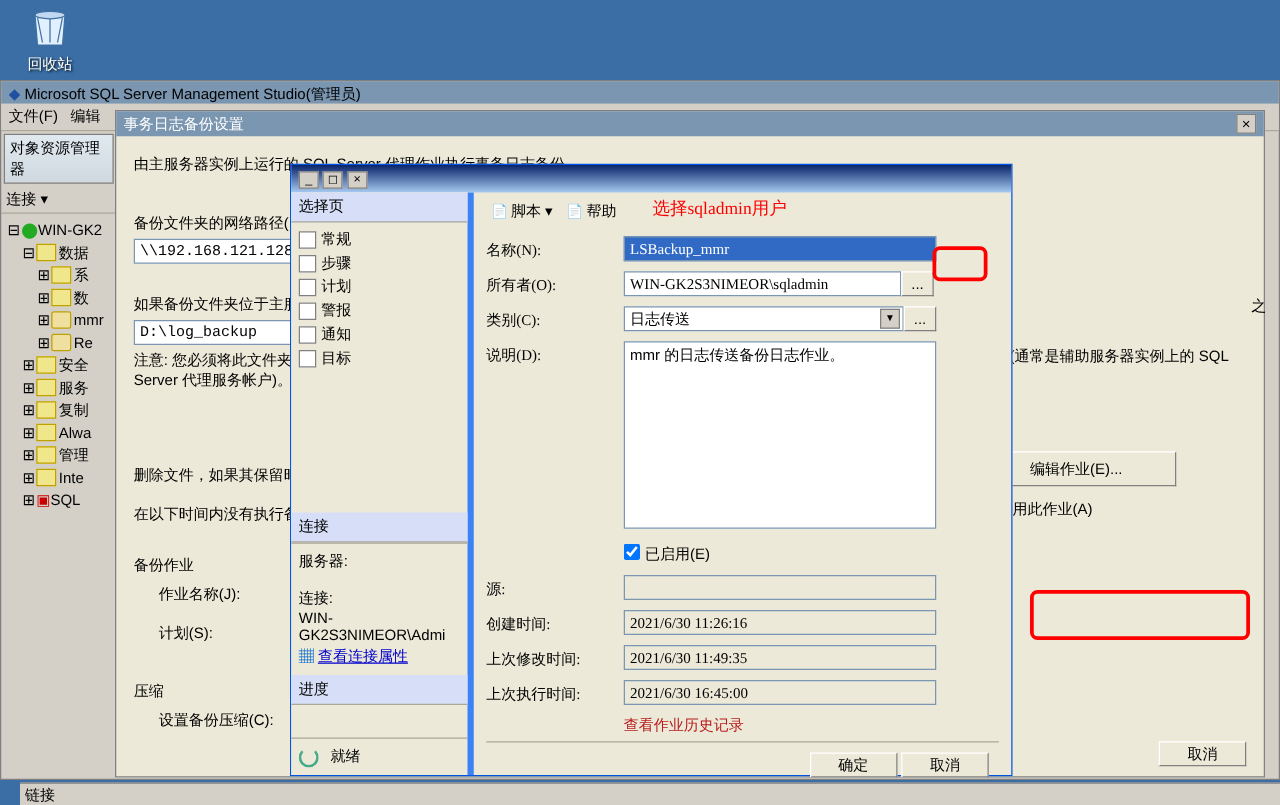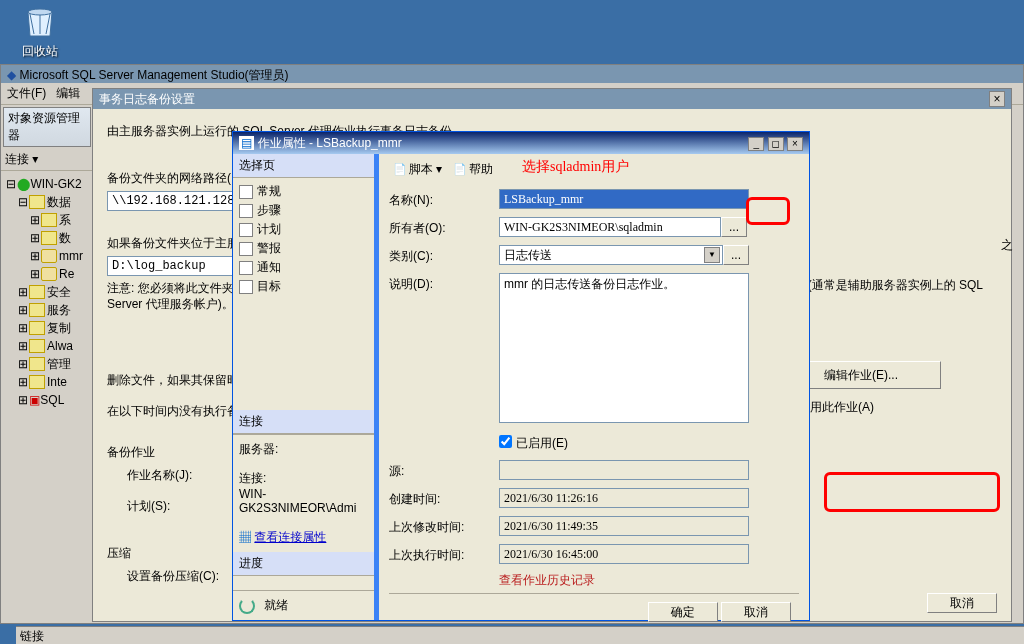--- a/index.html
+++ b/index.html
@@ -41,21 +41,21 @@
 .leftcol .conn { padding: 6px; border-top: 1px solid #aca899; }
 .leftcol .conn a { color: #0000cc; text-decoration: underline; cursor: pointer; }
 .leftcol .prog { padding: 6px; border-top: 1px solid #aca899; margin-top: auto; }
 .leftcol .prog .circ { width: 16px; height: 16px; border: 2px solid #4a8; border-radius: 50%; border-top-color: transparent; display: inline-block; vertical-align: middle; margin-right: 6px; }
 
 .rightcol { flex: 1; padding: 4px 10px; display: flex; flex-direction: column; }
 .toolbar2 { padding: 2px 0 6px 0; }
 .toolbar2 .tb { display: inline-block; padding: 1px 4px; }
 .toolbar2 .tb::before { content: "📄"; font-size: 11px; margin-right: 2px; }
 .formrow { display: flex; align-items: flex-start; margin: 4px 0; }
-.formrow label { width: 110px; padding-top: 3px; }
+.formrow label { width: 110px; padding-top: 3px; font-family: Liberation Serif, serif; }
 .txt { border: 1px solid #7a96b0; background: #fff; height: 20px; padding: 2px 4px; width: 250px; font-family: Liberation Serif, serif; }
 .txt.sel { background: #316ac5; color: #fff; }
 .multiline { height: 150px; resize: none; font-family: inherit; }
 .dropdown { border: 1px solid #7a96b0; background: #fff; height: 20px; width: 224px; display: flex; align-items: center; justify-content: space-between; padding: 0 2px 0 4px; }
 .dropdown .arrow { width: 16px; height: 16px; background: #d4d0c8; border: 1px solid #808080; text-align: center; font-size: 8px; line-height: 14px; }
 .btn3d { background: #ece9d8; border: 1px solid #808080; border-top-color: #fff; border-left-color: #fff; padding: 1px 8px; height: 20px; cursor: pointer; }
 .btn3d.small { width: 26px; padding: 0; }
 .readonly { background: #ece9d8; }
 a.link { color: #b91c1c; cursor: pointer; }
 .bottom-btns { text-align: right; padding: 8px; border-top: 1px solid #aca899; margin-top: auto; }
@@ -193,21 +193,20 @@
       <span>禁用此作业(A)</span>
     </div>
   </div>
   <div style="position:absolute; right:14px; bottom:8px;">
     <button class="btn3d" style="width:70px">取消</button>
   </div>
 </div>
 
 <div class="jobprop">
   <div class="title">
-    <span><span style="background:#fff;color:#06c;padding:0 2px;">▤</span> <span>作业属性 - LSBackup_mmr</span></span>
     <span class="btns">
       <span>_</span>
       <span>◻</span>
       <span>×</span>
     </span>
   </div>
   <div class="jobprop-body">
     <div class="leftcol">
       <div class="sec-head">选择页</div>
       <div class="pages">
@@ -234,21 +233,21 @@
         <div class="p">
             <span class="ic"></span>
             <span>目标</span>
           </div>
       </div>
       <div class="sec-head" style="margin-top:110px">连接</div>
       <div class="conn">
         <div>服务器:</div>
         <div style="margin-top:12px">连接:</div>
         <div>WIN-GK2S3NIMEOR\Admi</div>
-        <div style="margin-top:14px"><span style="color:#06c">▦</span> <a class="link">查看连接属性</a></div>
+        <div style="margin-top:2px"><span style="color:#06c">▦</span> <a class="link">查看连接属性</a></div>
       </div>
       <div class="sec-head">进度</div>
       <div class="prog">
         <span class="circ"></span>
         <span>就绪</span>
       </div>
     </div>
 
     <div class="rightcol">
       <div class="toolbar2">

